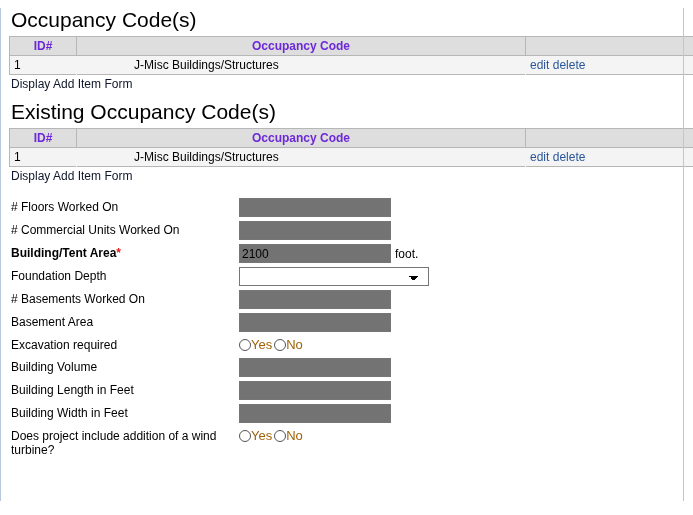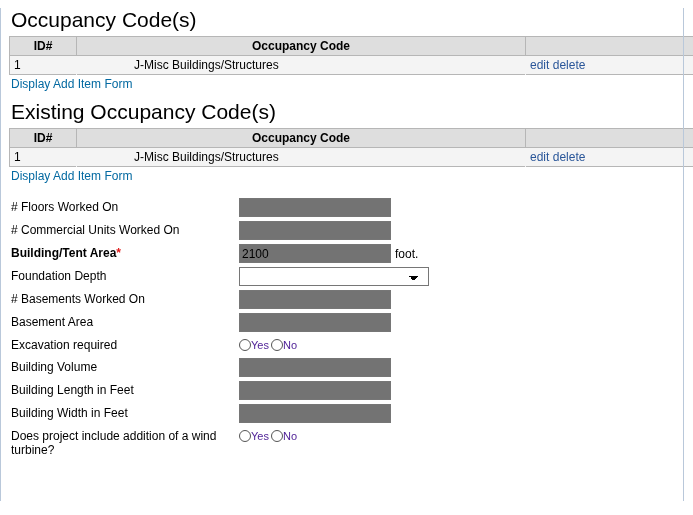--- a/index.html
+++ b/index.html
@@ -82,21 +82,21 @@
     border: 1px solid #b6b6b6;
     font-size: 12px;
   }
   .grid th {
     background: #dedede;
     border-right: 1px solid #b6b6b6;
     border-bottom: 1px solid #b6b6b6;
     height: 18px;
     font-weight: bold;
     font-size: 12px;
-    color: #000000;
+    color: #6d28d9;
     padding: 0 4px;
   }
   .grid th:last-child { border-right: none; }
   .grid td {
     background: #f4f4f4;
     height: 18px;
     padding: 0 4px;
     border-right: 1px solid transparent;
     font-size: 12px;
     vertical-align: middle;
@@ -109,21 +109,21 @@
   .grid td.cell-act { text-align: left; padding-left: 4px; }
 
   .rowlink {
     color: #2a5699;
     text-decoration: none;
     cursor: pointer;
   }
 
   .addlink {
     display: inline-block;
-    color: #0369a1;
+    color: #0f172a;
     text-decoration: none;
     font-size: 12px;
     line-height: 16px;
     margin: 1px 0 0 2px;
     cursor: pointer;
   }
 
   
   .formtable {
     border-collapse: collapse;
@@ -218,22 +218,22 @@
     border: 1px solid #555;
     border-radius: 50%;
     background: #fff;
     margin: 0;
     padding: 0;
     vertical-align: -2px;
     outline: none;
     cursor: pointer;
   }
   .radlbl {
-    font-size: 11px;
-    color: #4c1d95;
+    font-size: 13px;
+    color: #a16207;
     vertical-align: baseline;
     margin: 0 2px 0 0;
   }
 </style>
 </head>
 <body>
 
 <div id="page">
 
 

